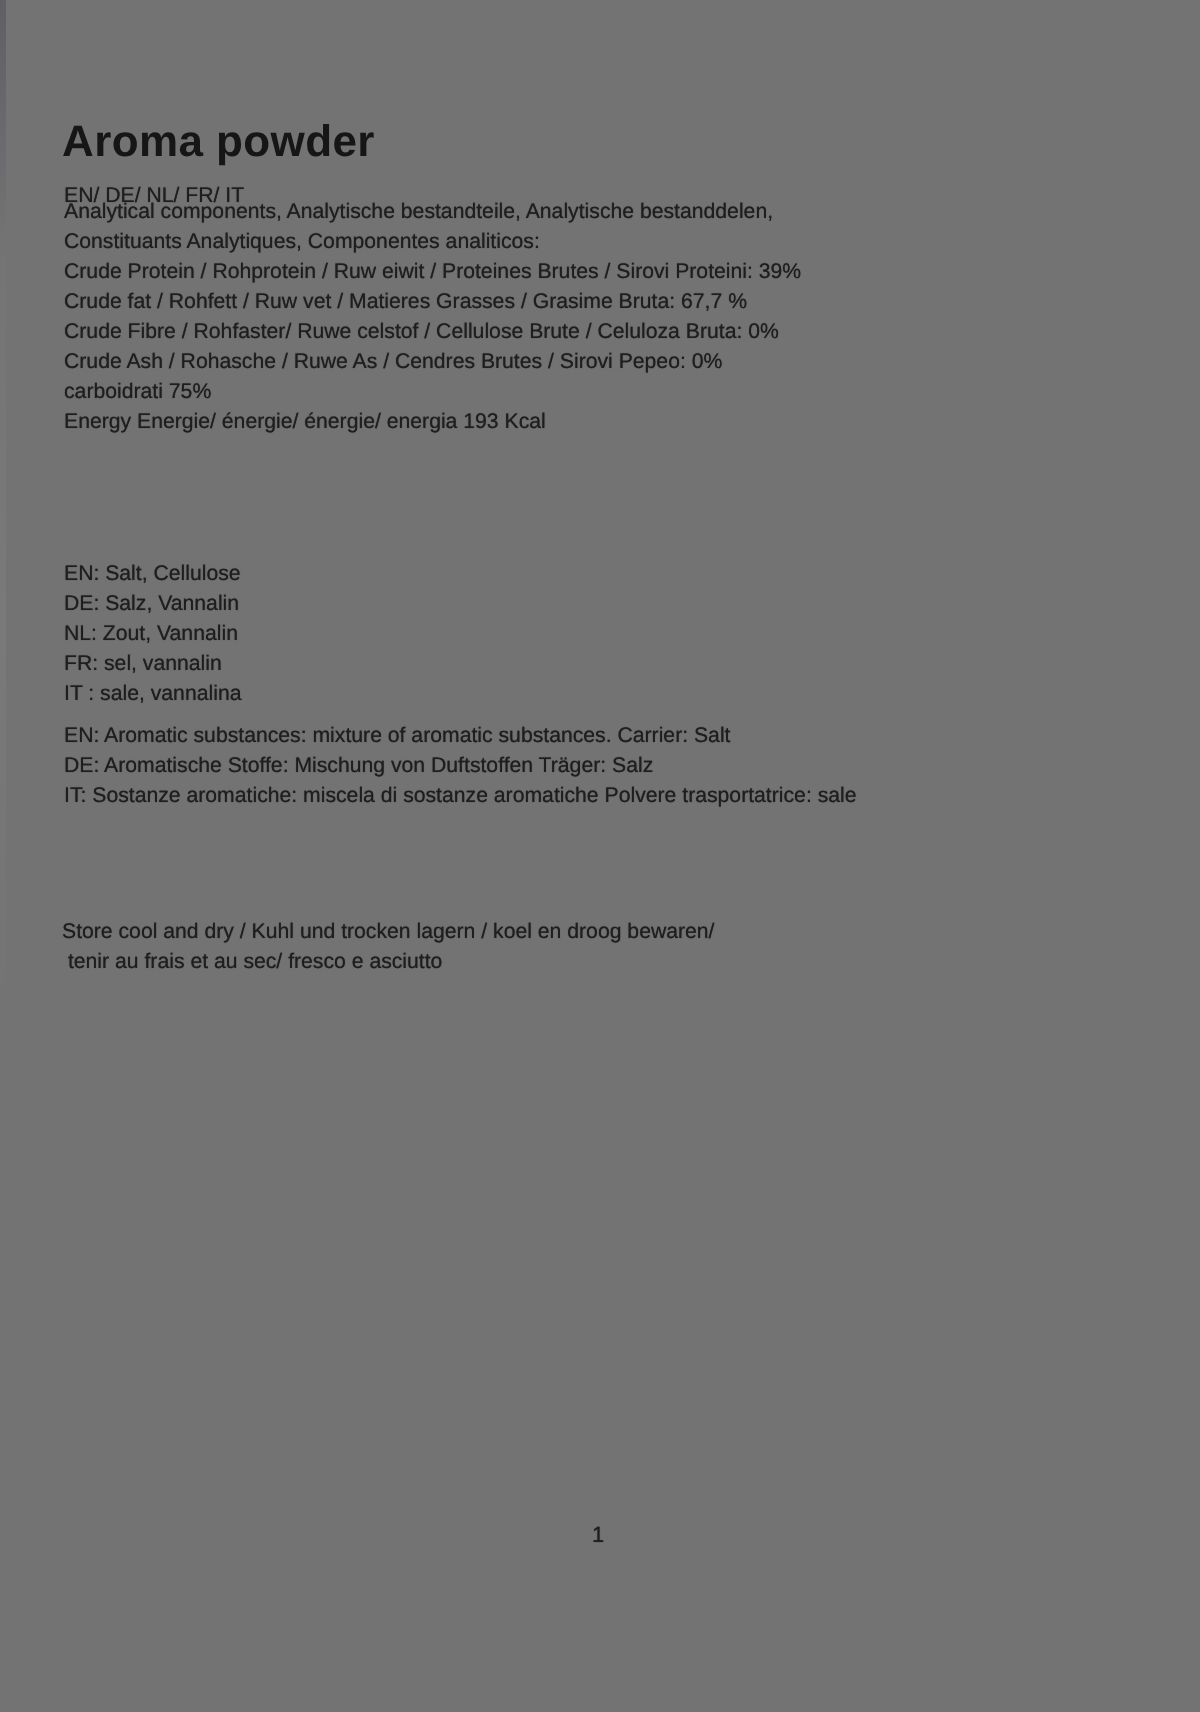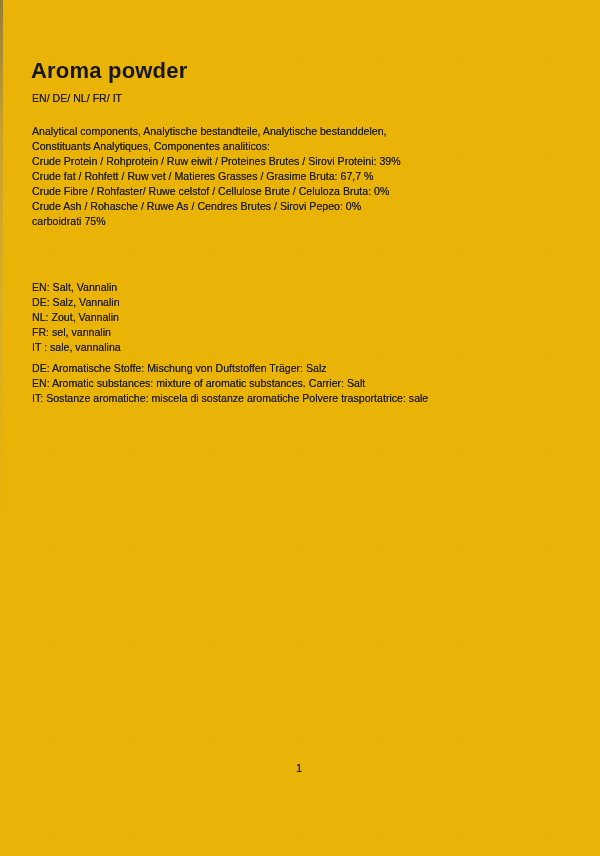--- a/index.html
+++ b/index.html
@@ -4,21 +4,21 @@
 <style>
   html, body {
     margin: 0;
     padding: 0;
     background: #ffffff;
   }
   .page {
     position: relative;
     width: 600px;
     height: 856px;
-    background: #eab308;
+    background: #737373;
     overflow: hidden;
     font-family: "Liberation Sans", "DejaVu Sans", sans-serif;
     color: #1e1e1e;
   }
   
   .page::before {
     content: "";
     position: absolute;
     inset: 0;
     background-image:
@@ -52,21 +52,21 @@
     color: #161616;
     white-space: pre-wrap;
   }
   .line {
     white-space: pre-wrap;
     font-size: 10.6px;
     line-height: 15px;
     text-shadow: 0 0 0.45px rgba(20,20,20,0.75);
   }
   .languages   { position: absolute; left: 32px; top: 91px; }
-  .analytical  { position: absolute; left: 32px; top: 124px; }
+  .analytical  { position: absolute; left: 32px; top: 99px; }
   .comp-head   { position: absolute; left: 32px; top: 264px; }
   .composition { position: absolute; left: 32px; top: 280px; }
   .aromatic    { position: absolute; left: 32px; top: 361px; }
   .storage     { position: absolute; left: 31px; top: 459px; }
   .page-number {
     position: absolute;
     left: 296px;
     top: 761px;
     font-size: 11px;
     line-height: 15px;
@@ -85,33 +85,38 @@
   <div class="line languages">EN/ DE/ NL/ FR/ IT</div>
 
   <div class="analytical">
     <div class="line">Analytical components, Analytische bestandteile, Analytische bestanddelen,</div>
     <div class="line">Constituants Analytiques, Componentes analiticos:</div>
     <div class="line">Crude Protein / Rohprotein / Ruw eiwit / Proteines Brutes / Sirovi Proteini: 39%</div>
     <div class="line">Crude fat / Rohfett / Ruw vet / Matieres Grasses / Grasime Bruta: 67,7 %</div>
     <div class="line">Crude Fibre / Rohfaster/ Ruwe celstof / Cellulose Brute / Celuloza Bruta: 0%</div>
     <div class="line">Crude Ash / Rohasche / Ruwe As / Cendres Brutes / Sirovi Pepeo: 0%</div>
     <div class="line">carboidrati 75%</div>
+    <div class="line">Energy Energie/ énergie/ énergie/ energia 193 Kcal</div>
   </div>
 
 
   <div class="composition">
-    <div class="line">EN: Salt, Vannalin</div>
+    <div class="line">EN: Salt, Cellulose</div>
     <div class="line">DE: Salz, Vannalin</div>
     <div class="line">NL: Zout, Vannalin</div>
     <div class="line">FR: sel, vannalin</div>
     <div class="line">IT : sale, vannalina</div>
   </div>
 
   <div class="aromatic">
+    <div class="line">EN: Aromatic substances: mixture of aromatic substances. Carrier: Salt</div>
     <div class="line">DE: Aromatische Stoffe: Mischung von Duftstoffen Träger: Salz</div>
-    <div class="line">EN: Aromatic substances: mixture of aromatic substances. Carrier: Salt</div>
     <div class="line">IT: Sostanze aromatiche: miscela di sostanze aromatiche Polvere trasportatrice: sale</div>
   </div>
 
+  <div class="storage">
+    <div class="line">Store cool and dry / Kuhl und trocken lagern / koel en droog bewaren/</div>
+    <div class="line"> tenir au frais et au sec/ fresco e asciutto</div>
+  </div>
 
   <div class="page-number">1</div>
 
 </div>
 
 </body></html>

